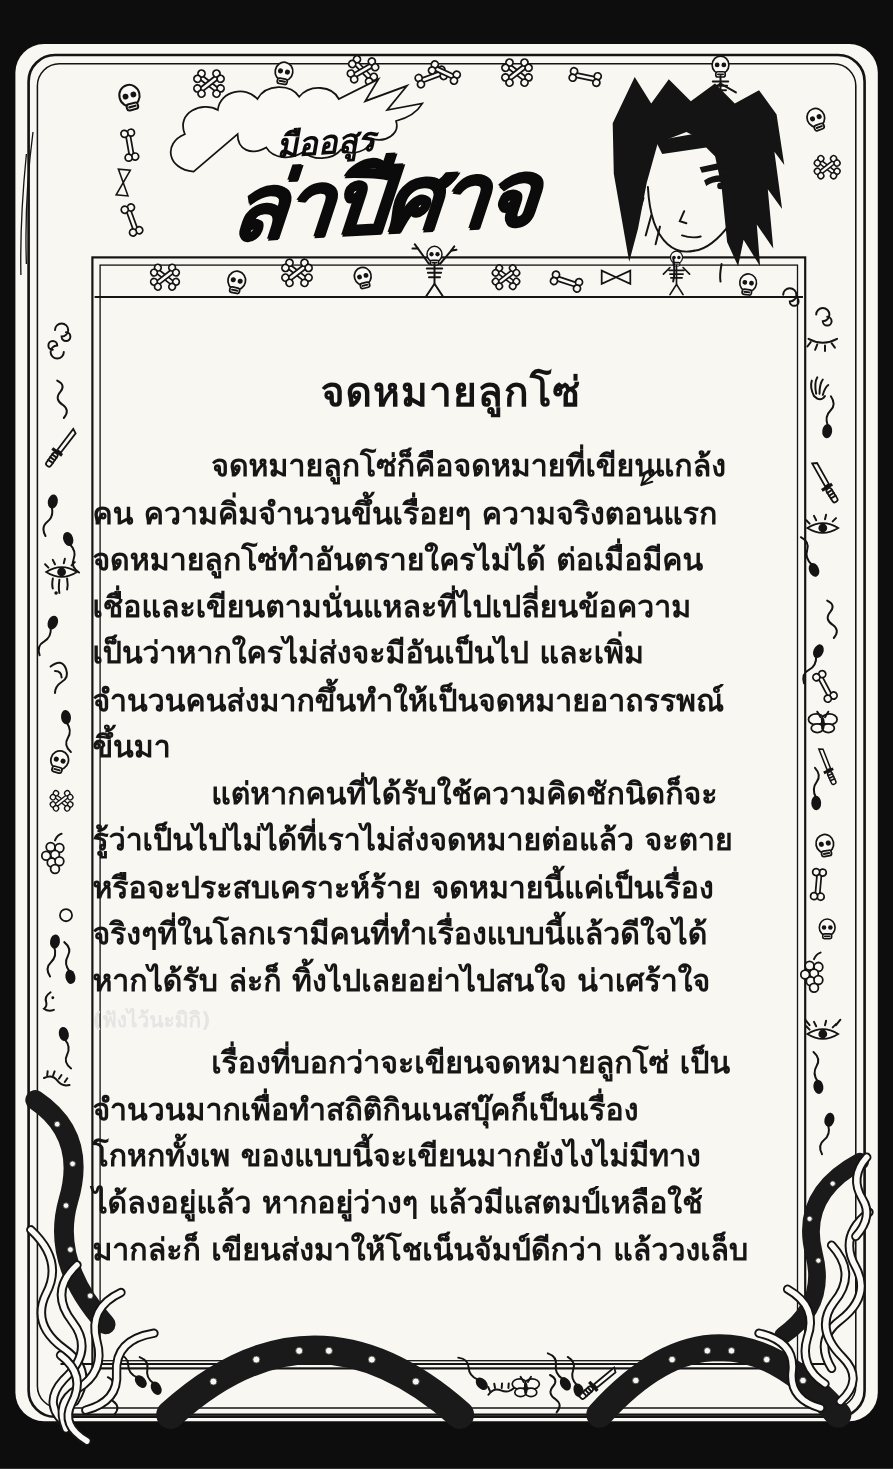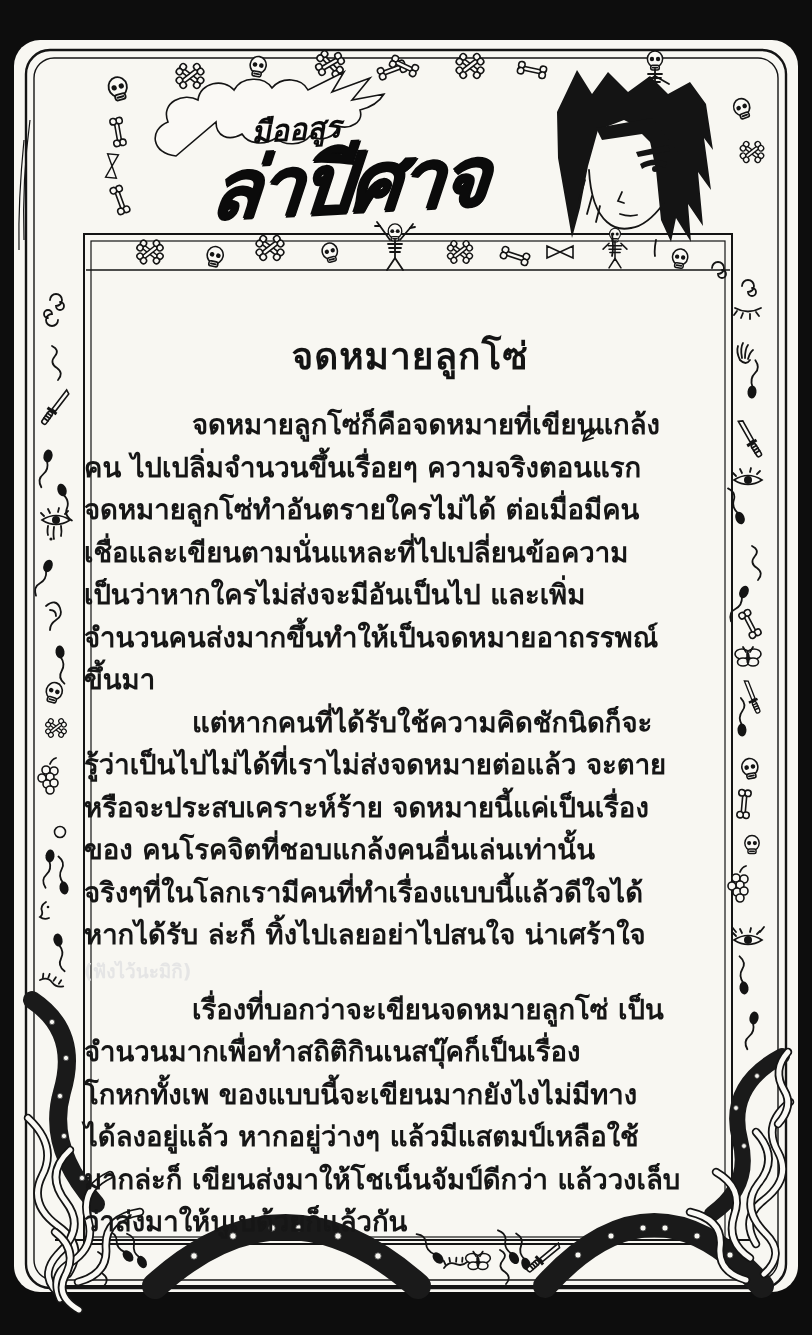--- a/index.html
+++ b/index.html
@@ -349,38 +349,36 @@
     </g>
   </svg>
 
   <div class="logo-sub">มืออสูร</div>
   <div class="logo-main">ล่าปีศาจ</div>
 
   <div class="article">
     <h1>จดหมายลูกโซ่</h1>
     <div class="para">
         <div class="line">จดหมายลูกโซ่ก็คือจดหมายที่เขียนแกล้ง</div>
-        <div class="line">คน ไปเปลิ่มจำนวนขึ้นเรื่อยๆ ความจริงตอนแรก</div>
+        <div class="line">คน ความคิ่มจำนวนขึ้นเรื่อยๆ ความจริงตอนแรก</div>
         <div class="line">จดหมายลูกโซ่ทำอันตรายใครไม่ได้ ต่อเมื่อมีคน</div>
         <div class="line">เชื่อและเขียนตามนั่นแหละที่ไปเปลี่ยนข้อความ</div>
         <div class="line">เป็นว่าหากใครไม่ส่งจะมีอันเป็นไป และเพิ่ม</div>
         <div class="line">จำนวนคนส่งมากขึ้นทำให้เป็นจดหมายอาถรรพณ์</div>
         <div class="line">ขึ้นมา</div>
       </div>
     <div class="para">
         <div class="line">แต่หากคนที่ได้รับใช้ความคิดชักนิดก็จะ</div>
         <div class="line">รู้ว่าเป็นไปไม่ได้ที่เราไม่ส่งจดหมายต่อแล้ว จะตาย</div>
         <div class="line">หรือจะประสบเคราะห์ร้าย จดหมายนี้แค่เป็นเรื่อง</div>
-        <div class="line">ของ คนโรคจิตที่ชอบแกล้งคนอื่นเล่นเท่านั้น</div>
         <div class="line">จริงๆที่ในโลกเรามีคนที่ทำเรื่องแบบนี้แล้วดีใจได้</div>
         <div class="line">หากได้รับ ล่ะก็ ทิ้งไปเลยอย่าไปสนใจ น่าเศร้าใจ</div>
       </div>
     <div class="aside">(ฟังไว้นะมิกิ)</div>
     <div class="para">
         <div class="line">เรื่องที่บอกว่าจะเขียนจดหมายลูกโซ่ เป็น</div>
         <div class="line">จำนวนมากเพื่อทำสถิติกินเนสบุ๊คก็เป็นเรื่อง</div>
         <div class="line">โกหกทั้งเพ ของแบบนี้จะเขียนมากยังไงไม่มีทาง</div>
         <div class="line">ได้ลงอยู่แล้ว หากอยู่ว่างๆ แล้วมีแสตมป์เหลือใช้</div>
         <div class="line">มากล่ะก็ เขียนส่งมาให้โชเน็นจัมป์ดีกว่า แล้ววงเล็บ</div>
-        <div class="line">ว่าส่งมาให้นูเบด้วยก็แล้วกัน</div>
       </div>
   </div>
 </div>
 
 </body></html>

